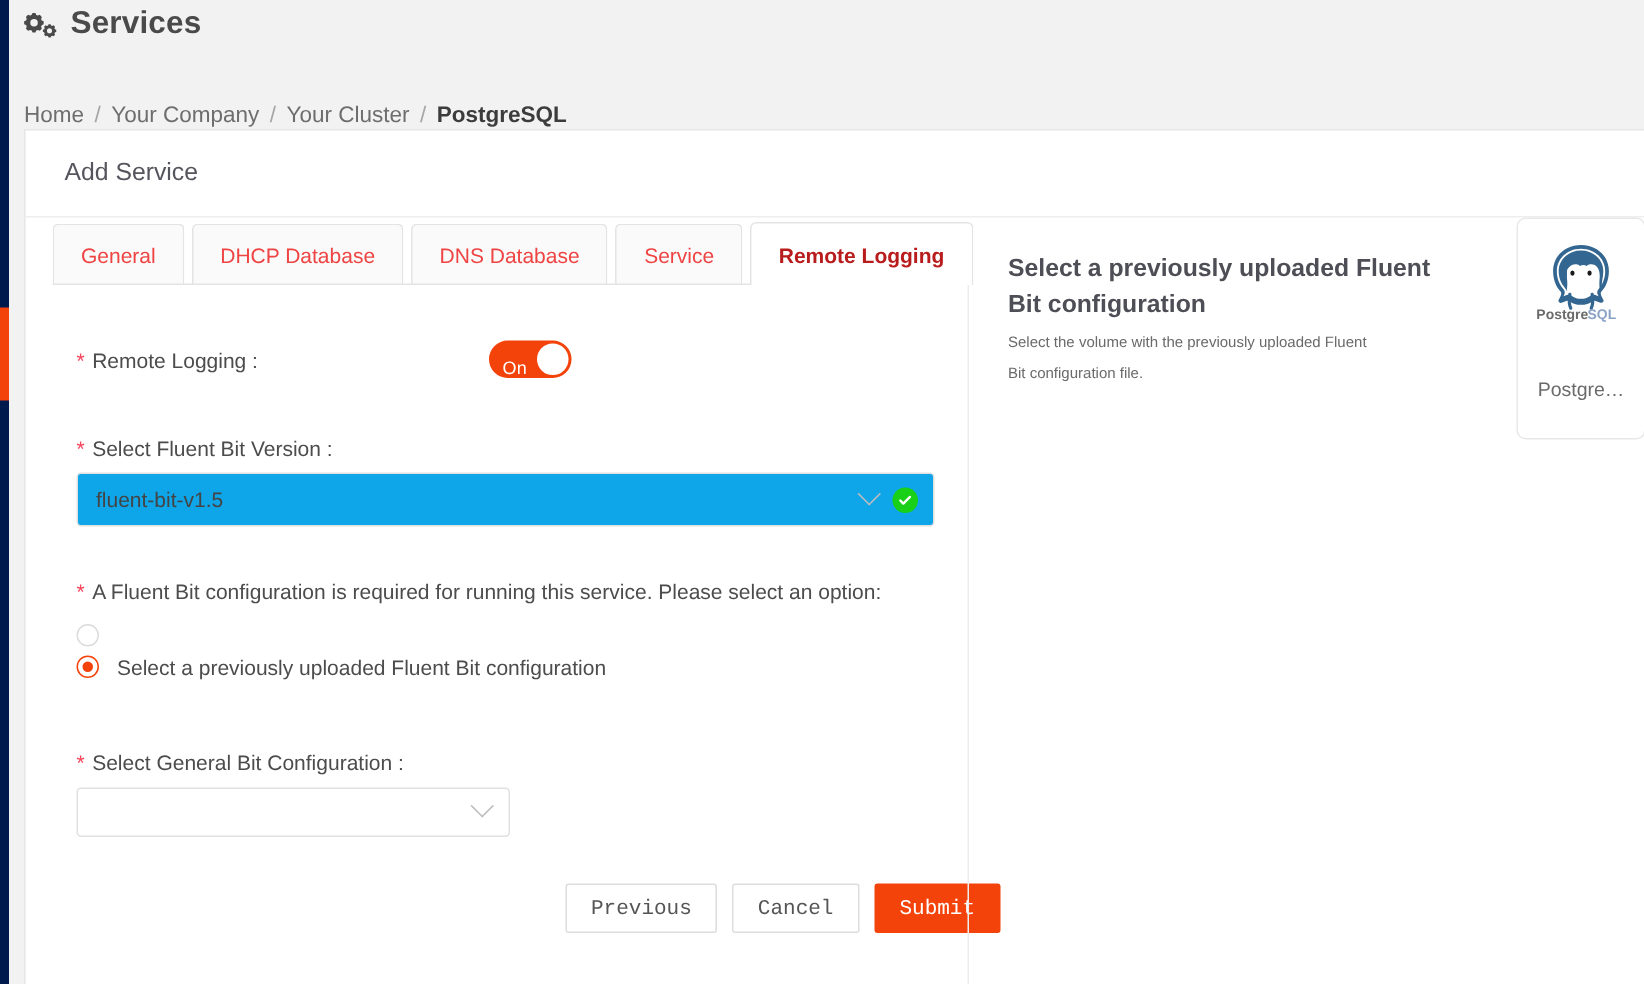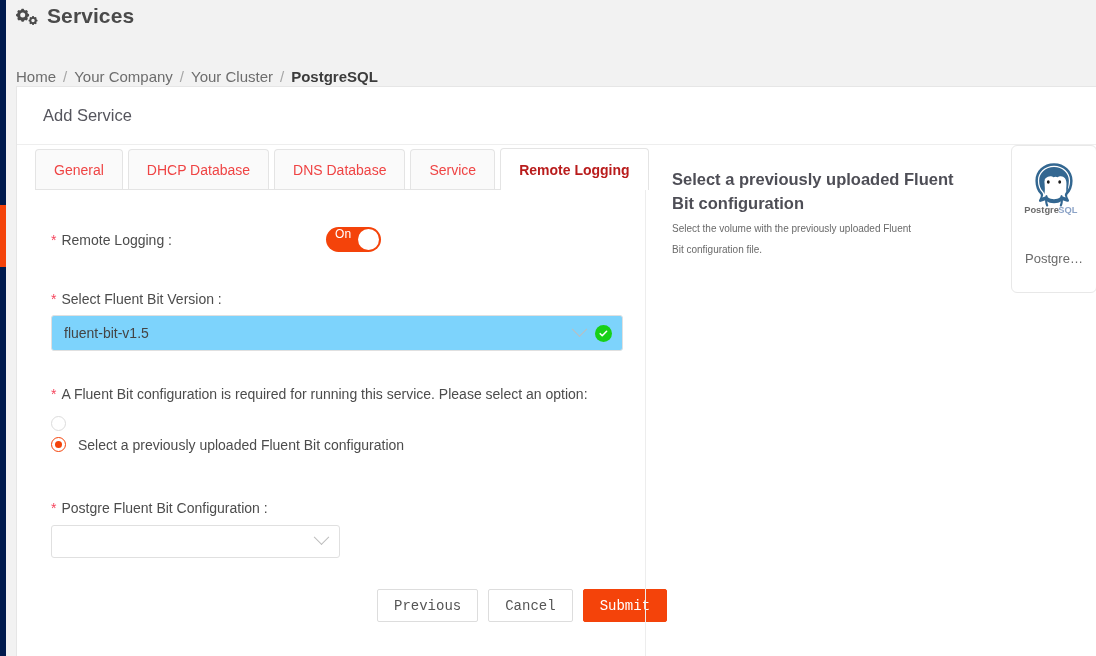--- a/index.html
+++ b/index.html
@@ -113,38 +113,38 @@
   .req { color: #f5445c; margin-right: 5px; font-size: 14px; line-height: 1; }
 
   #row-remote-logging {
     position: absolute; left: 34px; top: 82px;
     width: 330px;
     display: flex; align-items: center; justify-content: space-between;
   }
   .toggle {
     width: 55px; height: 25px; border-radius: 13px;
     background: #f4430a; position: relative; cursor: pointer;
-    display: flex; align-items: flex-start;
+    display: flex; align-items: flex-end;
   }
   .toggle .t-label {
     color: #ffffff; font-size: 12px; font-weight: 400;
     margin-left: 9px; letter-spacing: .2px;
   }
   .toggle .knob {
     position: absolute; right: 2px; top: 2px;
     width: 21px; height: 21px; border-radius: 50%;
     background: #ffffff;
   }
 
   #lbl-version { position: absolute; left: 34px; top: 146px; }
   #sel-version {
     position: absolute; left: 34px; top: 170px;
     width: 572px; height: 36px;
     border: 1px solid #e0e0e0; border-radius: 3px;
-    background: #7dd3fc;
+    background: #0ea5e9;
     display: flex; align-items: center;
     padding: 0 10px 0 12px;
     cursor: pointer;
   }
   #sel-version .val { font-size: 14px; color: #444; flex: 1; }
   .chev {
     width: 11px; height: 11px;
     border-right: 1.6px solid #bdbdbd;
     border-bottom: 1.6px solid #bdbdbd;
     transform: rotate(45deg) translate(-3px,-3px);
@@ -331,21 +331,21 @@
           <span class="radio"></span>
         </div>
         <div class="radio-row">
           <span class="radio checked"></span>
           <span class="radio-label">Select a previously uploaded Fluent Bit configuration</span>
         </div>
       </div>
 
       <div id="lbl-config" class="field-label">
         <span class="req">*</span>
-        <span>Postgre Fluent Bit Configuration :</span>
+        <span>Select General Bit Configuration :</span>
       </div>
       <div id="sel-config">
         <span class="chev"></span>
       </div>
 
       <div id="btn-row">
         <div class="btn secondary">
           <span>Previous</span>
         </div>
         <div class="btn secondary">

